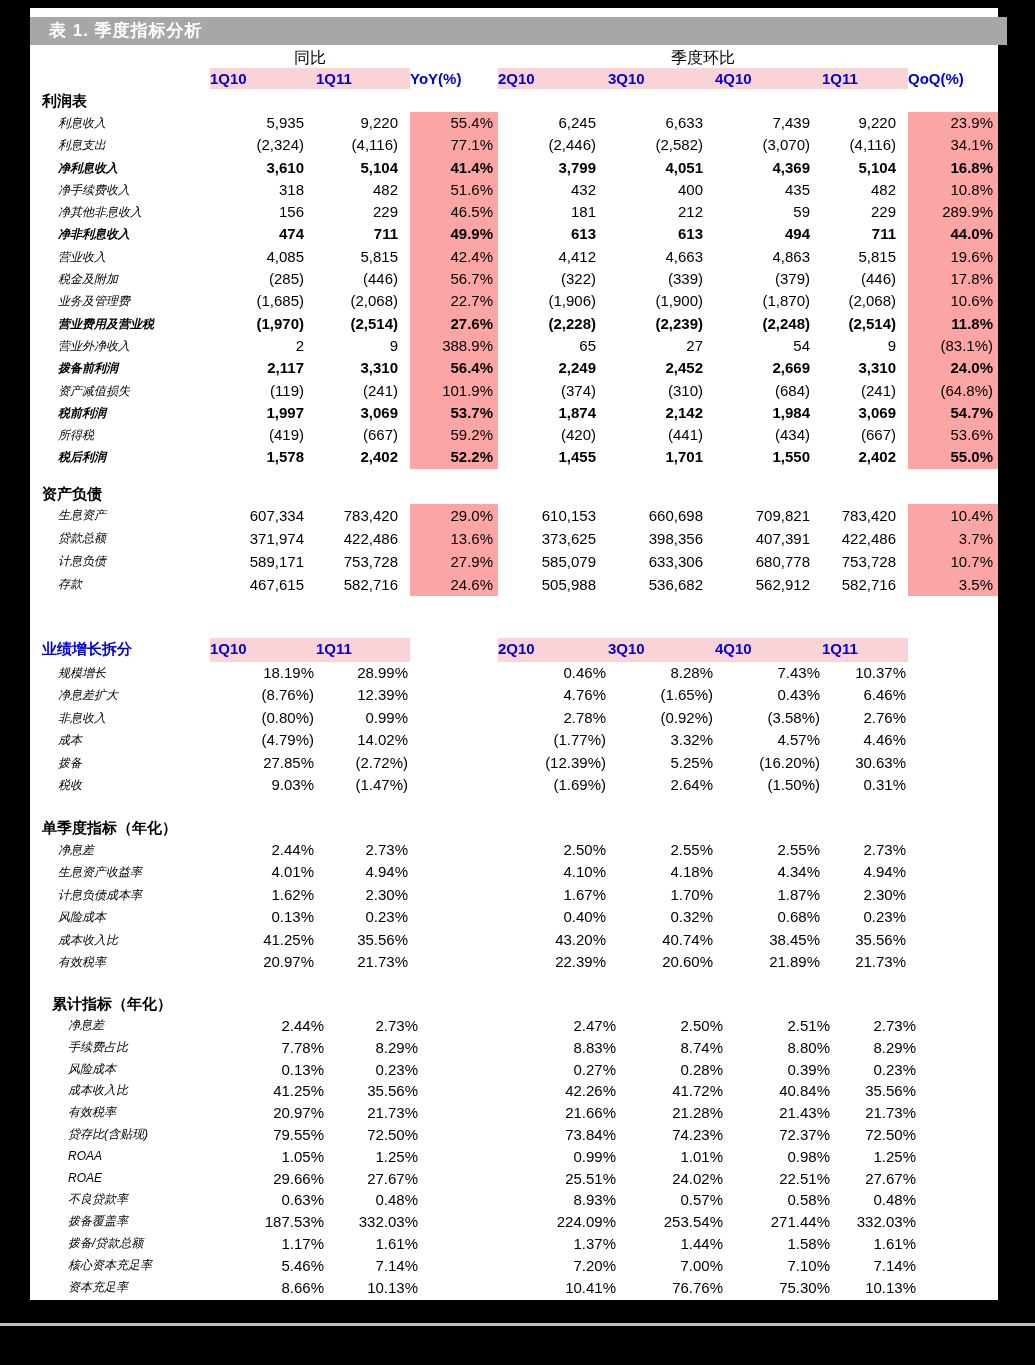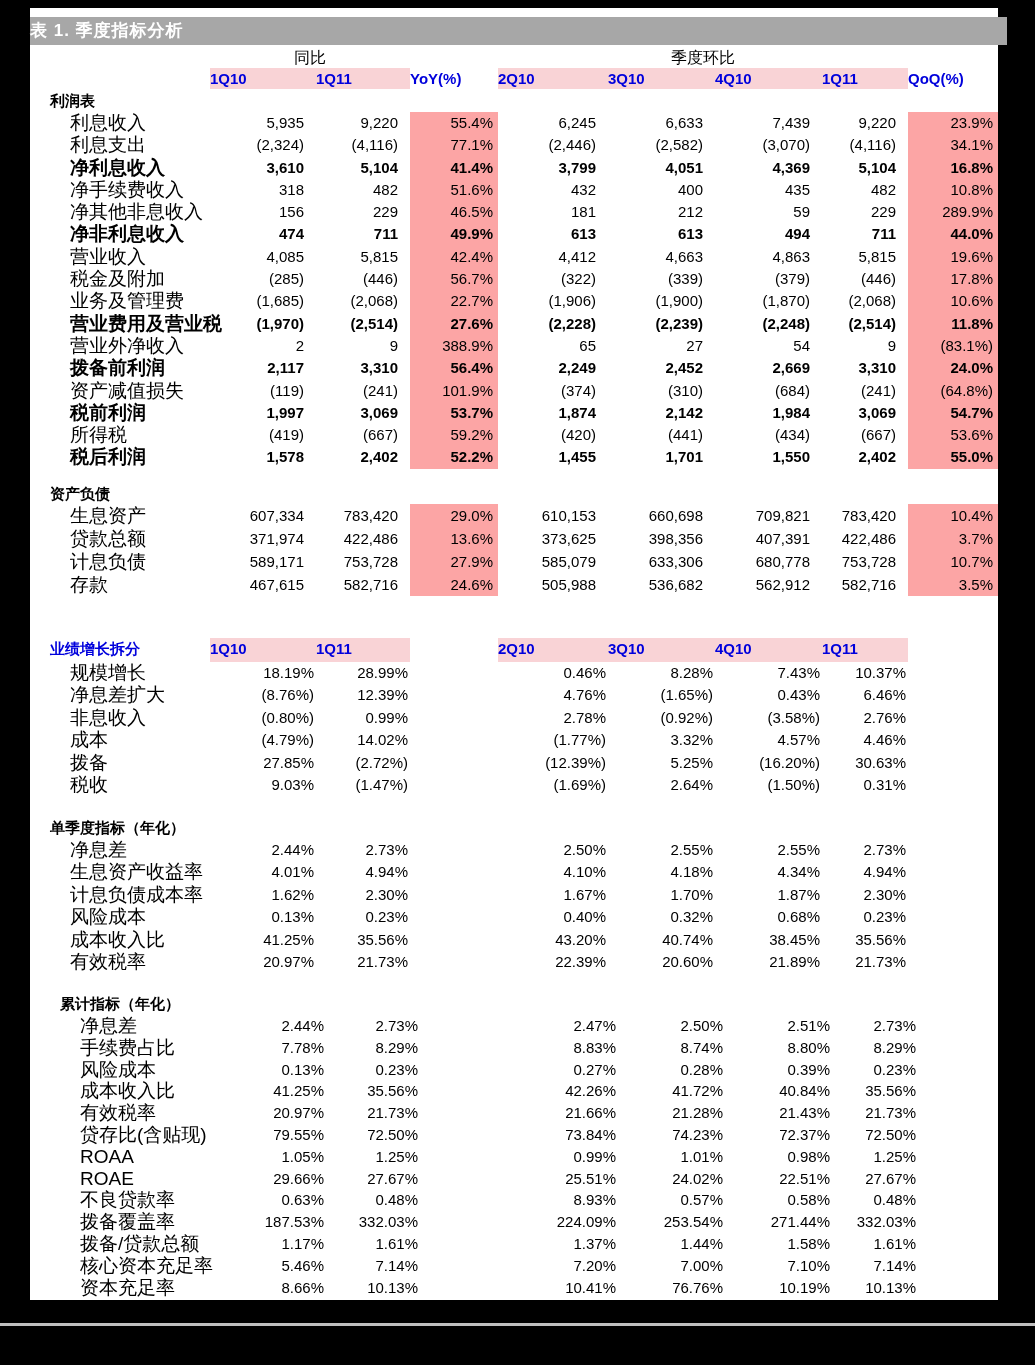--- a/index.html
+++ b/index.html
@@ -5,33 +5,33 @@
   html,body{margin:0;padding:0;}
   body{
     width:1035px;height:1365px;background:#000;position:relative;
     font-family:"Liberation Sans","DejaVu Sans",sans-serif;color:#000;
     overflow:hidden;
   }
   .sheet{position:absolute;left:30px;top:8px;width:968px;height:1292px;background:#fff;}
   .titlebar{
     position:absolute;left:30px;top:17px;width:977px;height:28px;
     background:#A7A7A7;color:#fff;font-weight:bold;font-size:17px;
-    line-height:28px;padding-left:0;box-sizing:border-box;letter-spacing:1px;
+    line-height:28px;padding-left:19px;box-sizing:border-box;letter-spacing:1px;
   }
   .bottomline{position:absolute;left:0;top:1323px;width:1035px;height:3px;background:#BFBFBF;}
 
   
   .grid{display:grid;grid-template-columns:180px 106px 94px 88px 110px 107px 107px 86px 90px;}
   .cell{box-sizing:border-box;white-space:nowrap;overflow:visible;}
   .num{text-align:right;font-size:15px;padding-right:12px;}
   .pctcol{padding-right:5px;}
   .tight .num{padding-right:2px;}
   .hl{background:#fca5a5;}
-  .lbl{font-size:19px;padding-left:40px;}
-  .sec-title{font-weight:bold;font-size:15px;padding-left:20px;}
+  .lbl{font-size:12px;padding-left:28px;font-style:italic;}
+  .sec-title{font-weight:bold;font-size:15px;padding-left:12px;}
   .boldrow .cell{font-weight:bold;}
 
   
   .group-row{position:absolute;left:0;top:48px;width:968px;height:20px;}
   .group-row .cell{text-align:center;font-size:16px;line-height:20px;}
   .chip-row{position:absolute;left:0;top:68px;width:968px;height:21px;}
   .chip-row .cell,.chiprow .cell{font-weight:bold;font-size:15px;line-height:21px;color:#0000DC;}
   .chip{background:#F9D3D6;}
 
   
@@ -593,20 +593,20 @@
         <div class="cell num">7.14%</div>
         <div class="cell num pctcol"></div>
       </div>
       <div class="grid row tight">
         <div class="cell lbl">资本充足率</div>
         <div class="cell num">8.66%</div>
         <div class="cell num">10.13%</div>
         <div class="cell num pctcol"></div>
         <div class="cell num">10.41%</div>
         <div class="cell num">76.76%</div>
-        <div class="cell num">10.19%</div>
+        <div class="cell num">75.30%</div>
         <div class="cell num">10.13%</div>
         <div class="cell num pctcol"></div>
       </div>
     </div>
   </div>
 
 <div class="bottomline"></div>
 
 </body></html>

